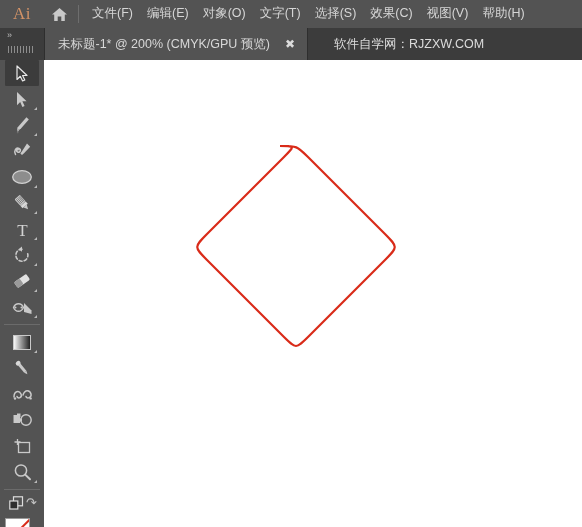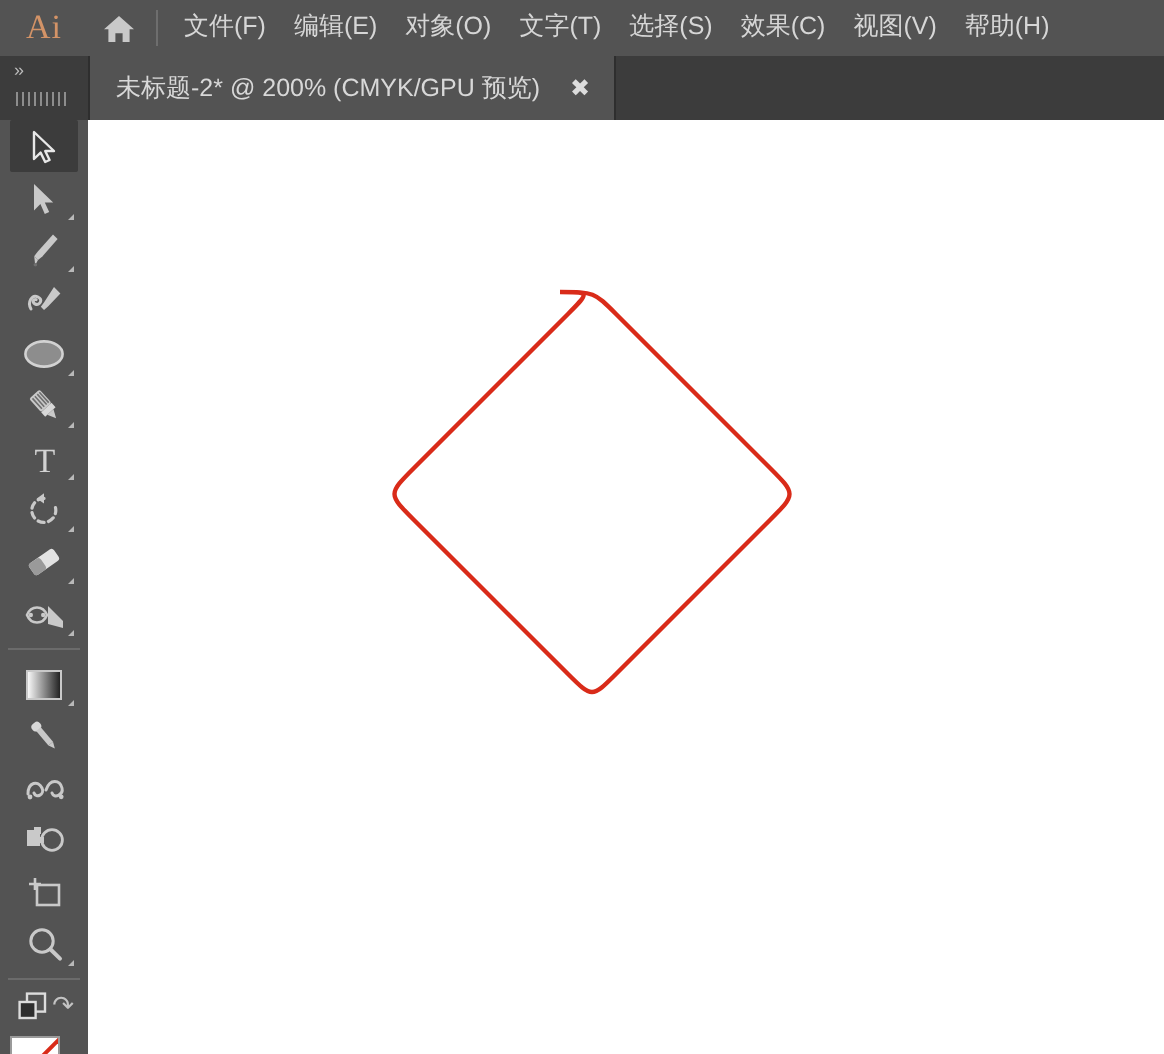--- a/index.html
+++ b/index.html
@@ -245,24 +245,25 @@
   </div>
 
   <div class="tabbar">
 
     <div class="panel-toggle">
       <div class="chev-dbl">»</div>
       <div class="grip"></div>
     </div>
 
     <div class="doc-tab">
-      <span class="doc-tab-label">未标题-2* @ 200% (CMYK/GPU 预览)</span>
+      <span class="doc-tab-label">未标题-1* @ 200% (CMYK/GPU 预览)</span>
       <span class="tab-close">✖</span>
     </div>
 
+    <div class="watermark">软件自学网：RJZXW.COM</div>
   </div>
 
   <div class="toolbar">
 
     <div class="tool active">
       <svg width="13" height="17" viewBox="0 0 13 17">
         <path d="M1 1 L1 14.5 L4.3 11.3 L6.6 16 L8.8 15 L6.6 10.5 L11 10.5 Z" fill="none" stroke="#e8e8e8" stroke-width="1.2" stroke-linejoin="round"></path>
       </svg>
     </div>
 

